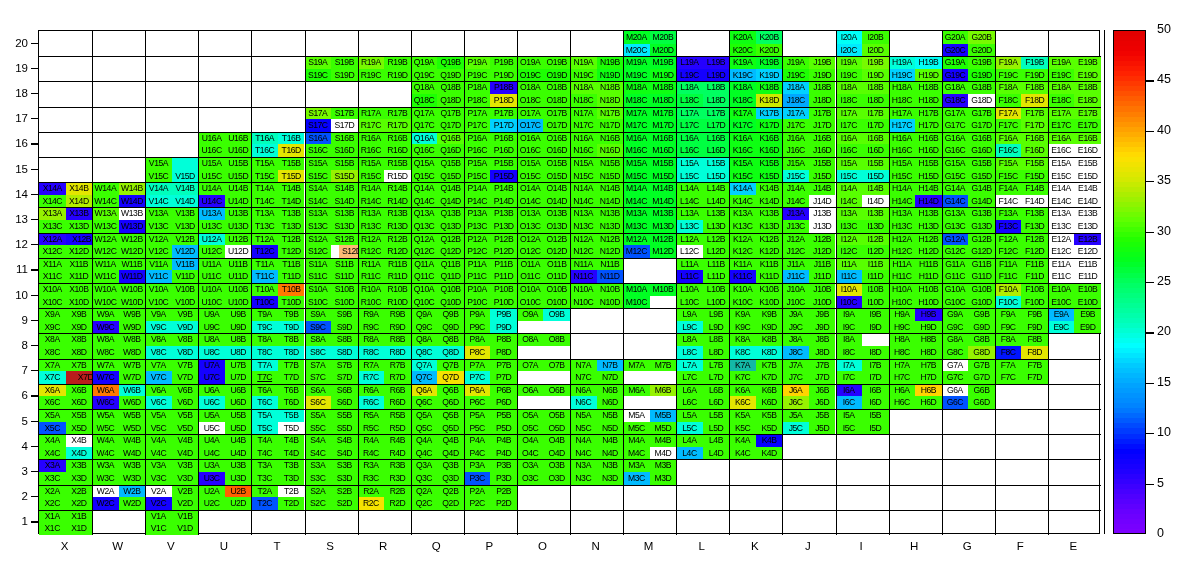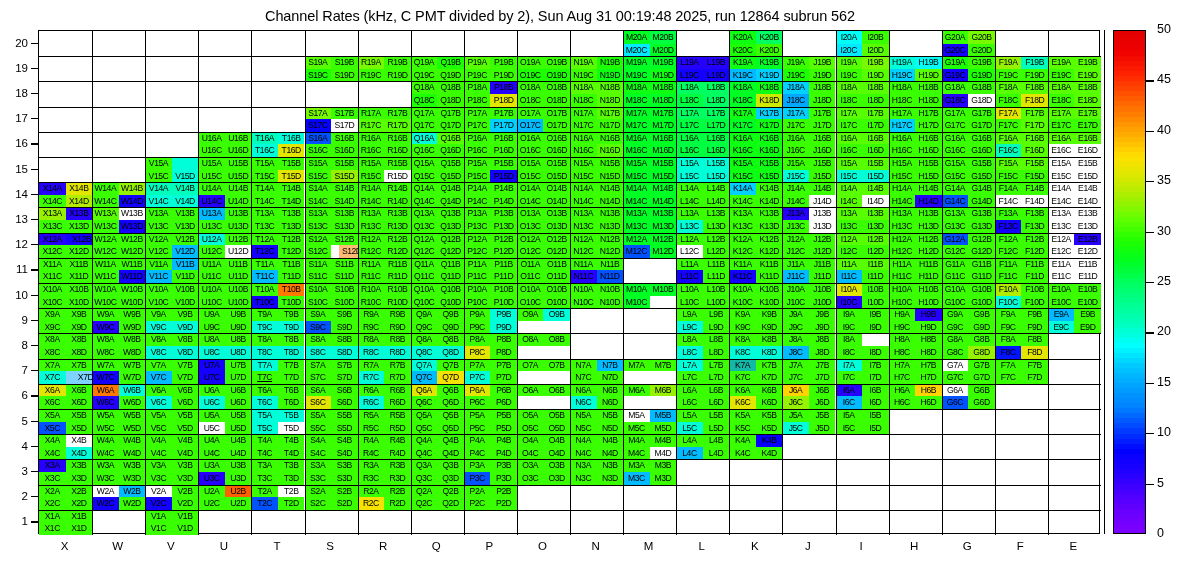--- a/index.html
+++ b/index.html
@@ -37,21 +37,20 @@
   #cbar i{display:block;width:100%;}
   .cbtick{position:absolute;left:1146px;width:8px;height:1.2px;background:#000;}
   .cblab{position:absolute;left:1157px;font-size:12.5px;line-height:12px;}
   #cbaxis{position:absolute;left:1104px;top:30px;width:1.2px;height:504px;background:#000;}
 </style>
 </head>
 <body>
 
 <div id="root">
 
-  <div id="title">Channel Rates (kHz, C PMT divided by 2), Sun Aug 31 00:19:48 2025, run 12864 subrun 562</div>
 
   <div id="plot">
     <div id="cells">
         <div class="cell" style="left: 584.1px; top: 0px; width: 53.1px; height: 25.2px;">
           <div class="sub" style="left: 0px; top: 0px; width: 26.55px; height: 12.6px; background: rgb(0, 255, 35);">M20A</div>
           <div class="sub" style="left: 26.55px; top: 0px; width: 26.55px; height: 12.6px; background: rgb(0, 255, 65);">M20B</div>
           <div class="sub" style="left: 0px; top: 12.6px; width: 26.55px; height: 12.6px; background: rgb(0, 235, 255);">M20C</div>
           <div class="sub" style="left: 26.55px; top: 12.6px; width: 26.55px; height: 12.6px; background: rgb(0, 255, 35);">M20D</div>
         </div>
         <div class="cell" style="left: 690.3px; top: 0px; width: 53.1px; height: 25.2px;">
@@ -1343,21 +1342,21 @@
           <div class="sub" style="left: 0px; top: 0px; width: 26.55px; height: 12.6px; background: rgb(58, 255, 0);">F8A</div>
           <div class="sub" style="left: 26.55px; top: 0px; width: 26.55px; height: 12.6px; background: rgb(58, 255, 0);">F8B</div>
           <div class="sub" style="left: 0px; top: 12.6px; width: 26.55px; height: 12.6px; background: rgb(0, 20, 255);">F8C</div>
           <div class="sub" style="left: 26.55px; top: 12.6px; width: 26.55px; height: 12.6px; background: rgb(227, 230, 0);">F8D</div>
         </div>
         <div class="cell" style="left: 1008.9px; top: 302.4px; width: 53.1px; height: 25.2px;"></div>
         <div class="cell" style="left: 0px; top: 327.6px; width: 53.1px; height: 25.2px;">
           <div class="sub" style="left: 0px; top: 0px; width: 26.55px; height: 12.6px; background: rgb(58, 255, 0);">X7A</div>
           <div class="sub" style="left: 26.55px; top: 0px; width: 26.55px; height: 12.6px; background: rgb(58, 255, 0);">X7B</div>
           <div class="sub" style="left: 0px; top: 12.6px; width: 26.55px; height: 12.6px; background: rgb(0, 255, 217);">X7C</div>
-          <div class="sub" style="left: 26.55px; top: 12.6px; width: 40px; height: 12.6px; background: #7dd3fc;">X7D</div>
+          <div class="sub" style="left: 26.55px; top: 12.6px; width: 40px; height: 12.6px; background: #b91c1c;">X7D</div>
         </div>
         <div class="cell" style="left: 53.1px; top: 327.6px; width: 53.1px; height: 25.2px;">
           <div class="sub" style="left: 0px; top: 0px; width: 26.55px; height: 12.6px; background: rgb(58, 255, 0);">W7A</div>
           <div class="sub" style="left: 26.55px; top: 0px; width: 26.55px; height: 12.6px; background: rgb(58, 255, 0);">W7B</div>
           <div class="sub" style="left: 0px; top: 12.6px; width: 26.55px; height: 12.6px; background: rgb(20, 0, 255);">W7C</div>
           <div class="sub" style="left: 26.55px; top: 12.6px; width: 26.55px; height: 12.6px; background: rgb(58, 255, 0);">W7D</div>
         </div>
         <div class="cell" style="left: 106.2px; top: 327.6px; width: 53.1px; height: 25.2px;">
           <div class="sub" style="left: 0px; top: 0px; width: 26.55px; height: 12.6px; background: rgb(58, 255, 0);">V7A</div>
           <div class="sub" style="left: 26.55px; top: 0px; width: 26.55px; height: 12.6px; background: rgb(58, 255, 0);">V7B</div>

